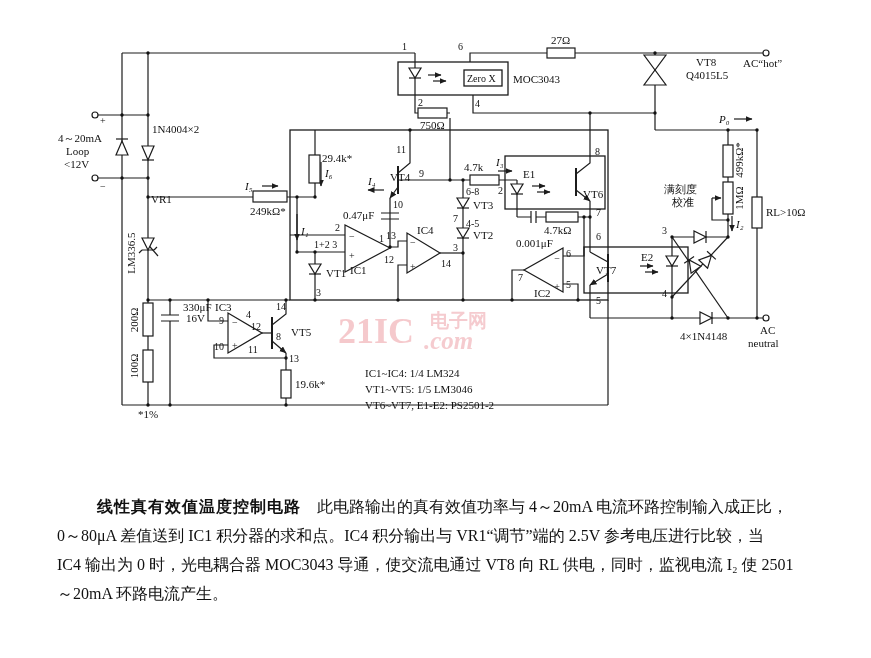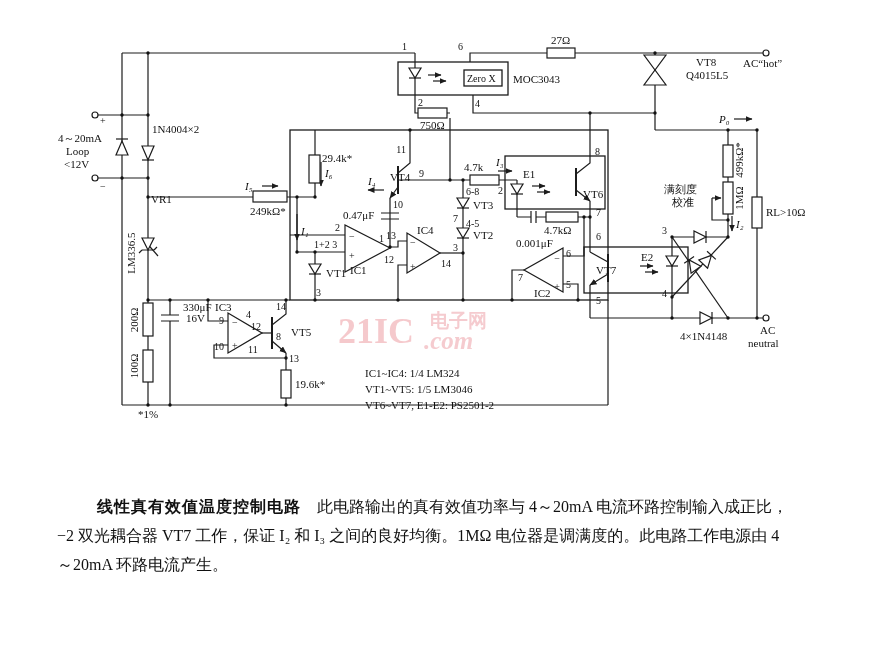--- a/index.html
+++ b/index.html
@@ -352,17 +352,18 @@
 
   <g font-size="12.5">
     <text class="t" font-size="12.5" x="365" y="377">IC1~IC4: 1/4 LM324</text>
     <text class="t" font-size="12.5" x="365" y="393">VT1~VT5: 1/5 LM3046</text>
     <text class="t" font-size="12.5" x="365" y="409">VT6~VT7, E1-E2: PS2501-2</text>
   </g>
 </svg>
 
 <div id="para">
   <div class="ln indent"><b>线性真有效值温度控制电路</b><span>　此电路输出的真有效值功率与 4～20mA 电流环路控制输入成正比，</span></div>
-  <div class="ln">−2 双光耦合器 VT7 工作，保证 I₂ 和 I₃ 之间的良好均衡。1MΩ 电位器是调满度的。此电路工作电源由 4</div>
+  <div class="ln">0～80μA 差值送到 IC1 积分器的求和点。IC4 积分输出与 VR1“调节”端的 2.5V 参考电压进行比较，当</div>
+  <div class="ln">IC4 输出为 0 时，光电耦合器 MOC3043 导通，使交流电通过 VT8 向 RL 供电，同时，监视电流 I₂ 使 2501</div>
   <div class="ln">～20mA 环路电流产生。</div>
 </div>
 
 </div>
 
 </body></html>

